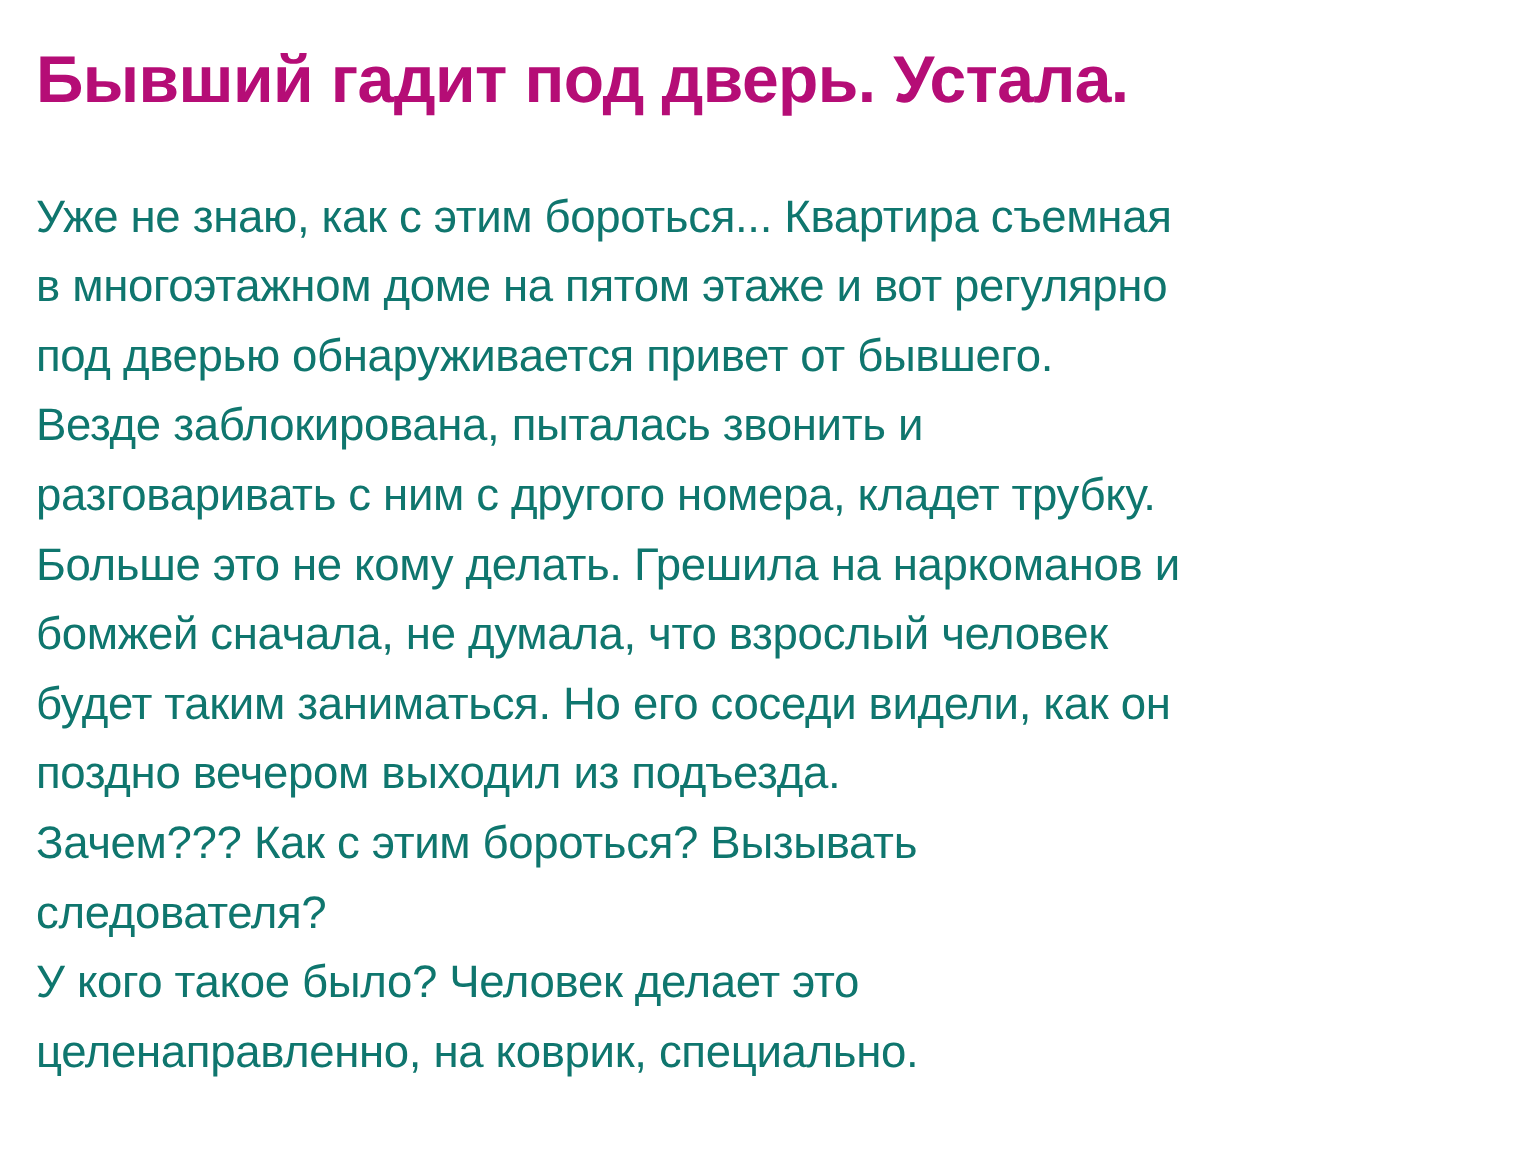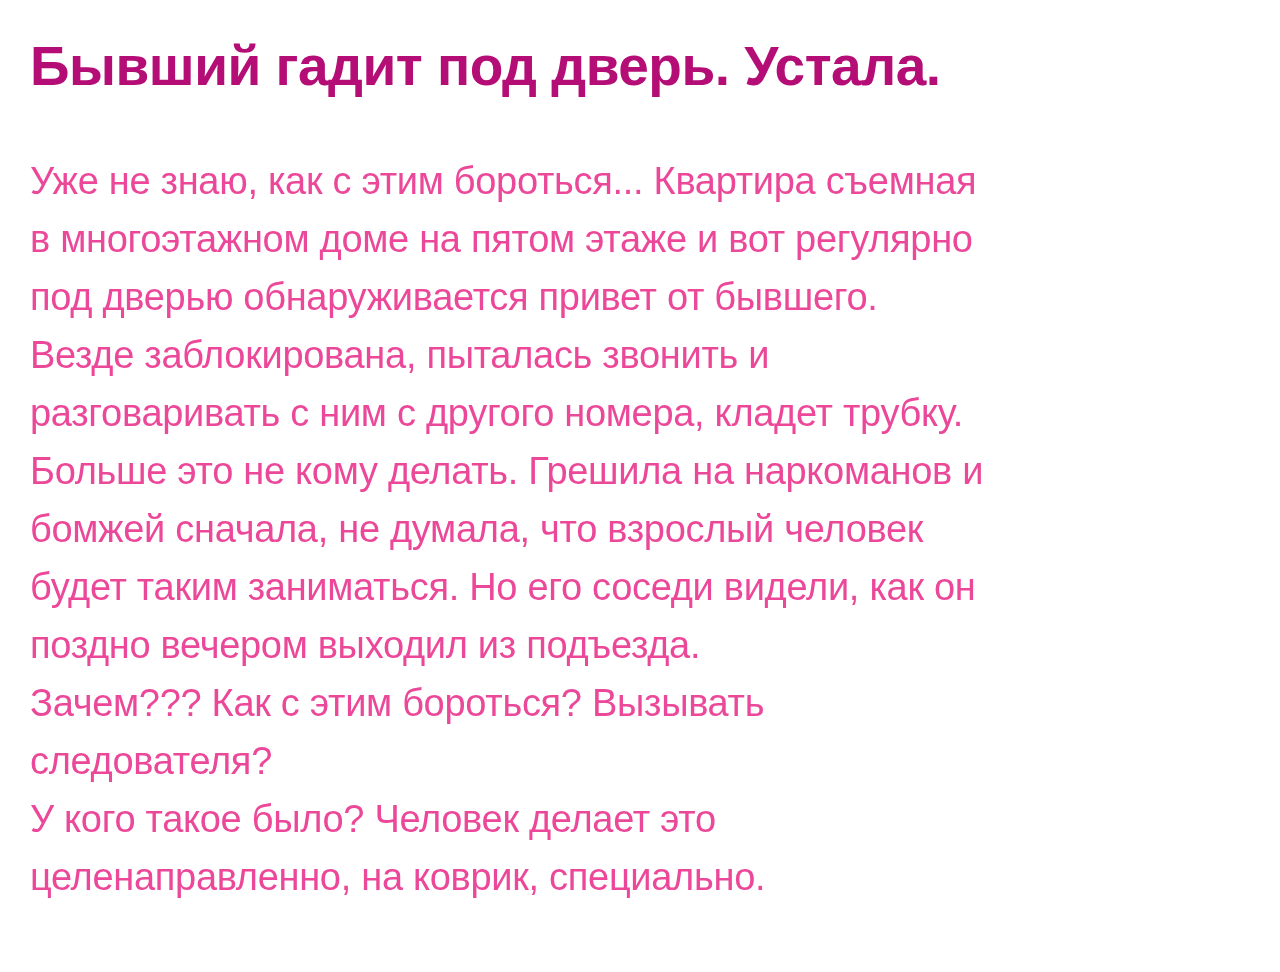--- a/index.html
+++ b/index.html
@@ -35,21 +35,21 @@
     white-space: pre-line; 
     max-width: 1230px;
   }
 </style>
 </head>
 <body>
 
 <div class="page" style="background: rgb(255, 255, 255);">
   <article class="post">
     <h1 class="post-title" data-bind="post.title" style="color: rgb(181, 13, 118);">Бывший гадит под дверь. Устала.</h1>
-    <div class="post-body" data-bind="post.body" style="color: #ec4899;">Уже не знаю, как с этим бороться... Квартира съемная
+    <div class="post-body" data-bind="post.body" style="color: #0f766e;">Уже не знаю, как с этим бороться... Квартира съемная
 в многоэтажном доме на пятом этаже и вот регулярно
 под дверью обнаруживается привет от бывшего.
 Везде заблокирована, пыталась звонить и
 разговаривать с ним с другого номера, кладет трубку.
 Больше это не кому делать. Грешила на наркоманов и
 бомжей сначала, не думала, что взрослый человек
 будет таким заниматься. Но его соседи видели, как он
 поздно вечером выходил из подъезда.
 Зачем??? Как с этим бороться? Вызывать
 следователя?

